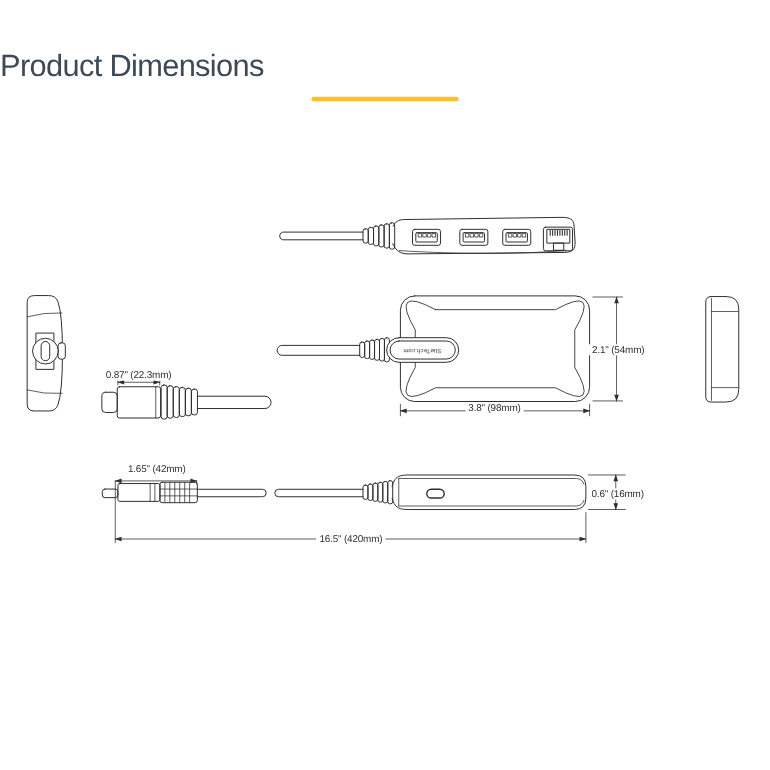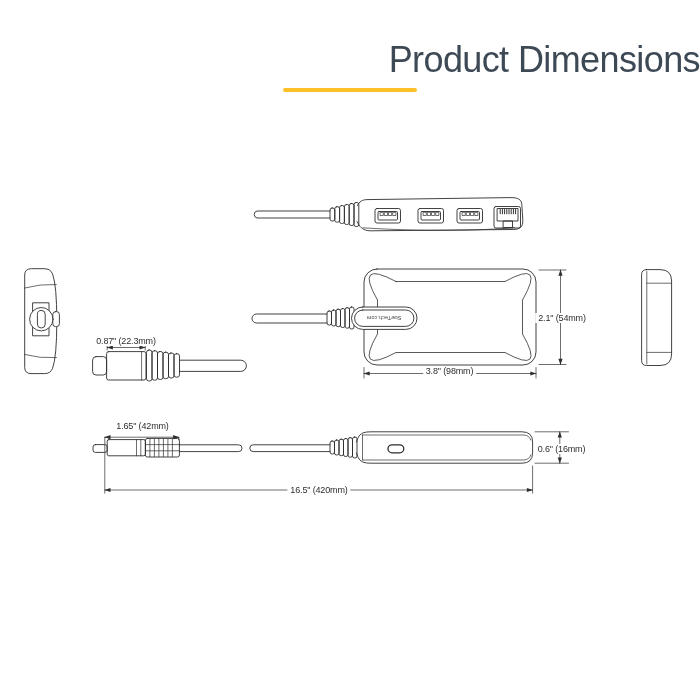--- a/index.html
+++ b/index.html
@@ -1,22 +1,22 @@
 <!DOCTYPE html>
 <html><head>
 <meta charset="utf-8">
 <style>
   html,body{margin:0;padding:0;background:#ffffff;}
   .stage{
     position:relative;width:700px;height:700px;background:#ffffff;overflow:hidden;
     font-family:"Liberation Sans",sans-serif;
   }
   .page-title{
-    position:absolute;top:42px;left:0;width:700px;text-align:right;
-    font-size:36px;font-weight:300;letter-spacing:-0.6px;color:#3E4956;line-height:36px;
+    position:absolute;top:42px;left:0;width:700px;text-align:left;
+    font-size:28px;font-weight:300;letter-spacing:-0.6px;color:#3E4956;line-height:36px;
   }
   .title-underline{
     position:absolute;left:283px;top:88px;width:134px;height:3.5px;
     background:#FCC028;border-radius:2px;
   }
   svg{position:absolute;left:0;top:0;}
   .lbl{
     position:absolute;transform:translate(-50%,-50%);
     background:#ffffff;padding:0 3px;white-space:nowrap;
     font-size:9px;letter-spacing:-0.15px;color:#2e2e2e;

